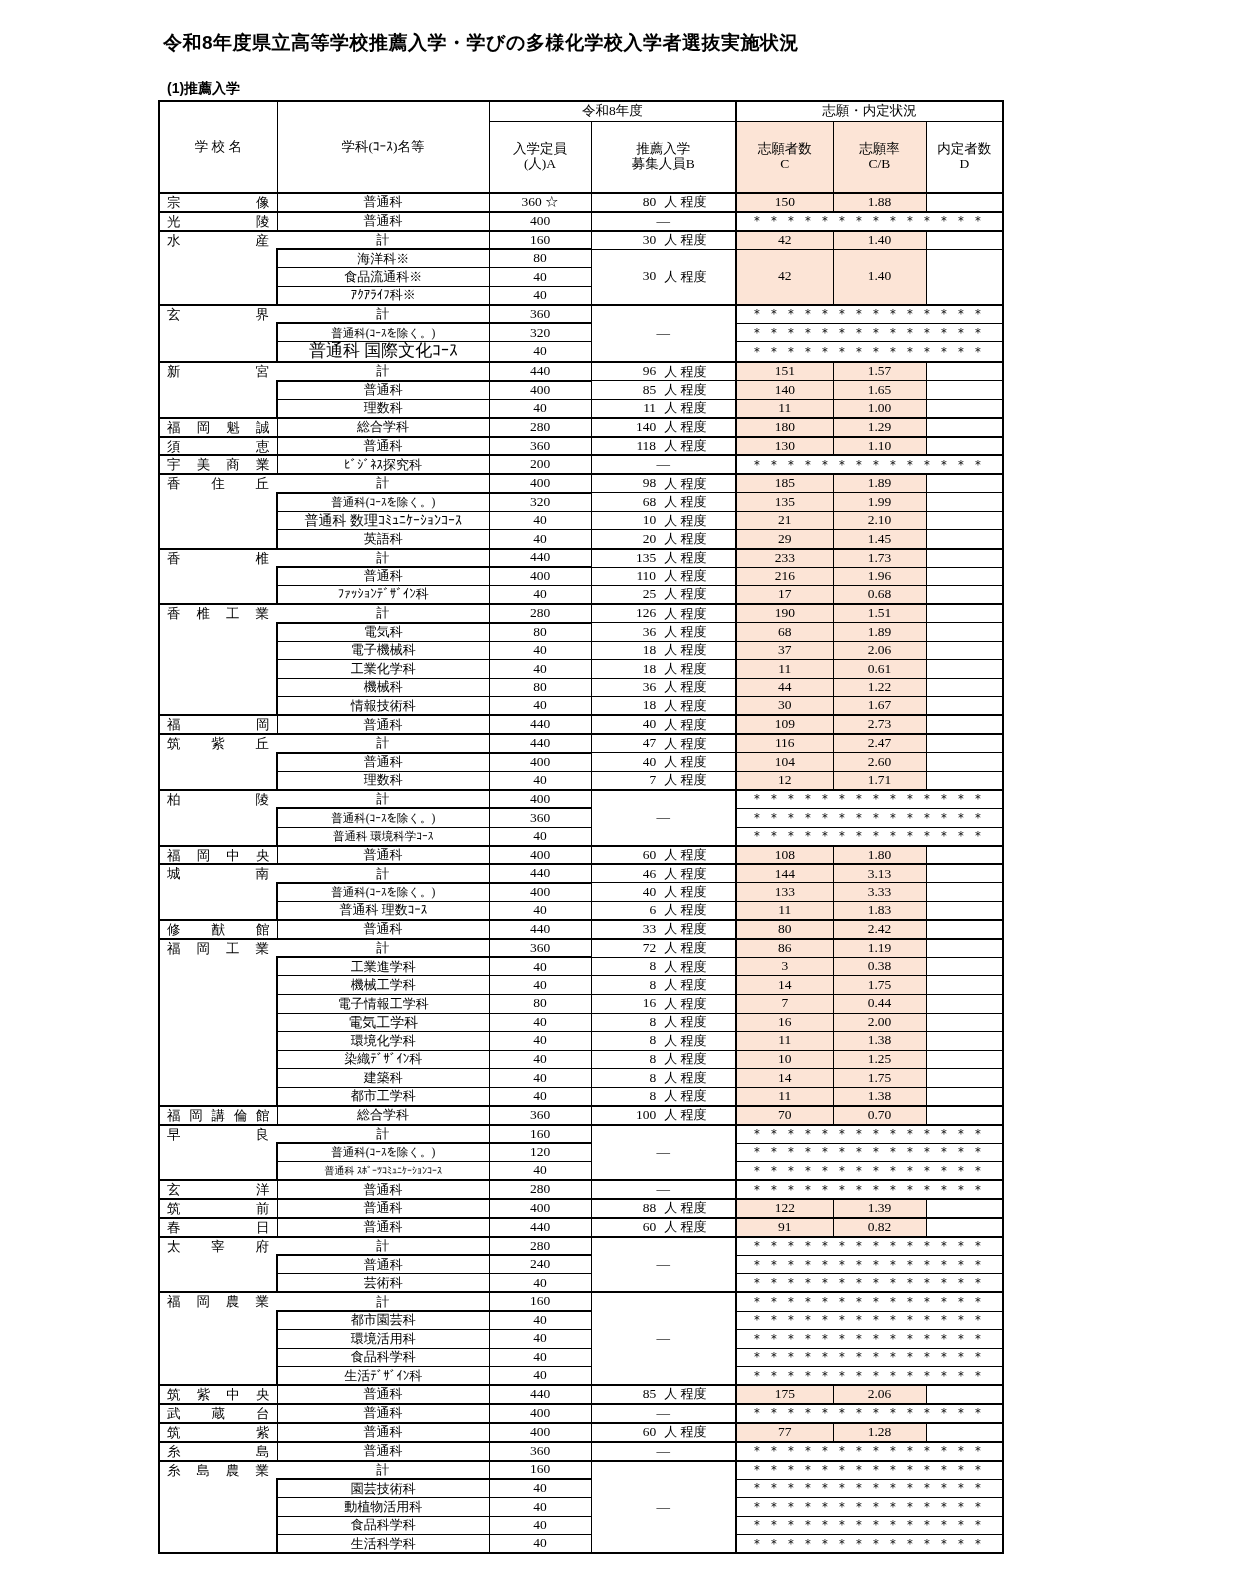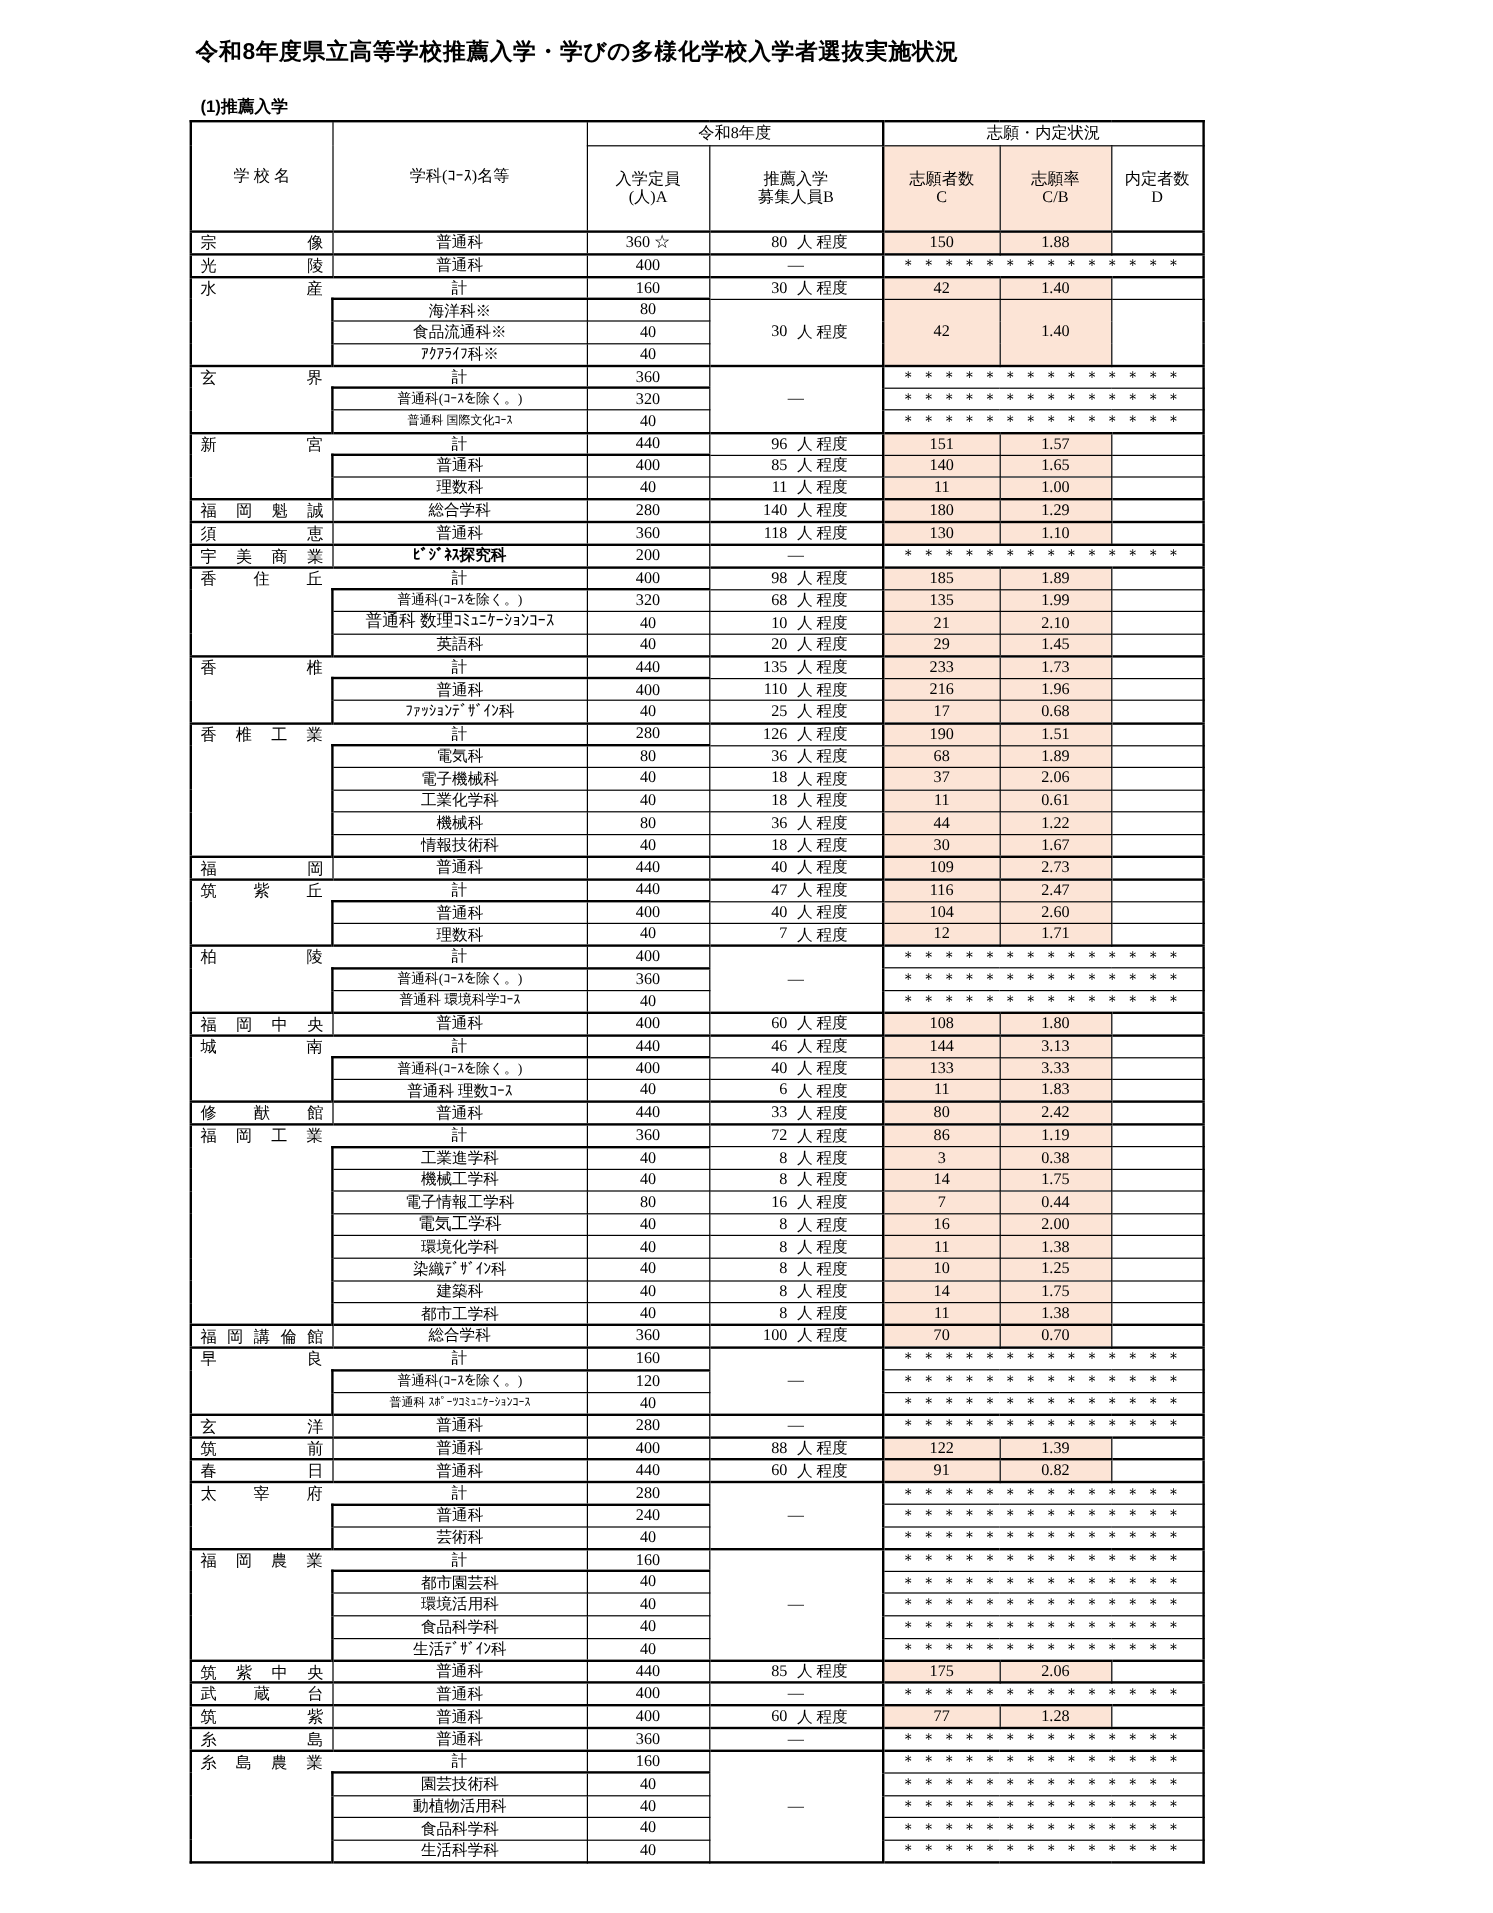--- a/index.html
+++ b/index.html
@@ -164,21 +164,21 @@
         <td class="num">360</td>
         <td rowspan="3" class="num">―</td>
         <td class="ast thickL" colspan="3">＊＊＊＊＊＊＊＊＊＊＊＊＊＊</td>
       </tr>
       <tr class="firstsub">
         <td class="dept-sub tt" style="font-size: 11.5px;">普通科(ｺｰｽを除く。)</td>
         <td class="num tt">320</td>
         <td class="ast thickL" colspan="3">＊＊＊＊＊＊＊＊＊＊＊＊＊＊</td>
       </tr>
       <tr>
-        <td class="dept-sub" style="font-size: 10px;">普通科 国際文化ｺｰｽ</td>
+        <td class="dept-sub" style="font-size: 17px;">普通科 国際文化ｺｰｽ</td>
         <td class="num">40</td>
         <td class="ast thickL" colspan="3">＊＊＊＊＊＊＊＊＊＊＊＊＊＊</td>
       </tr>
       <tr class="gtop">
         <td class="school" rowspan="3">
           <div class="sname">
             <span>新</span>
             <span>宮</span>
           </div>
         </td>
@@ -262,21 +262,21 @@
       </tr>
       <tr class="gtop">
         <td class="school" rowspan="1">
           <div class="sname">
             <span>宇</span>
             <span>美</span>
             <span>商</span>
             <span>業</span>
           </div>
         </td>
-        <td class="dept-single" style="font-size: 13px; font-weight: bold;">ﾋﾞｼﾞﾈｽ探究科</td>
+        <td class="dept-single" style="font-size: 13px;">ﾋﾞｼﾞﾈｽ探究科</td>
         <td class="num">200</td>
         <td class="num">―</td>
         <td class="ast thickL" colspan="3">＊＊＊＊＊＊＊＊＊＊＊＊＊＊</td>
       </tr>
       <tr class="gtop">
         <td class="school" rowspan="4">
           <div class="sname">
             <span>香</span>
             <span>住</span>
             <span>丘</span>

